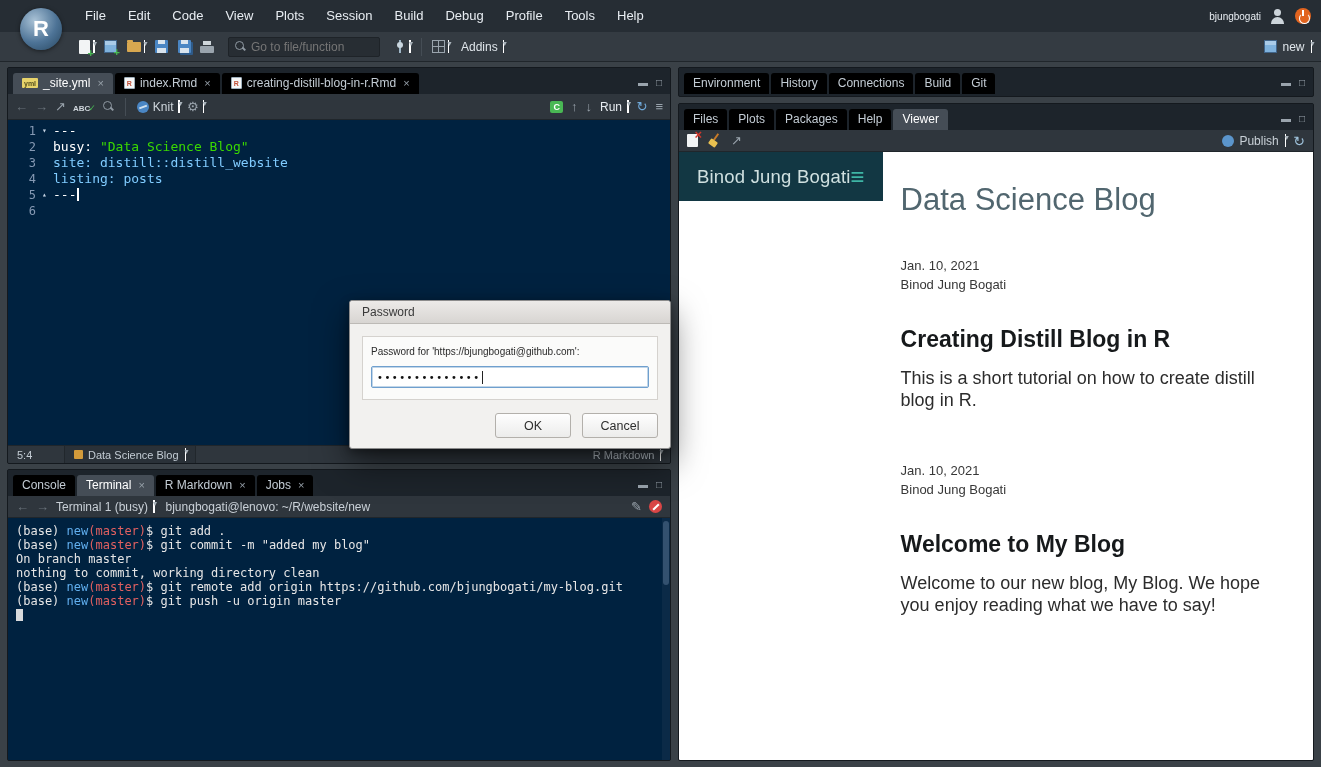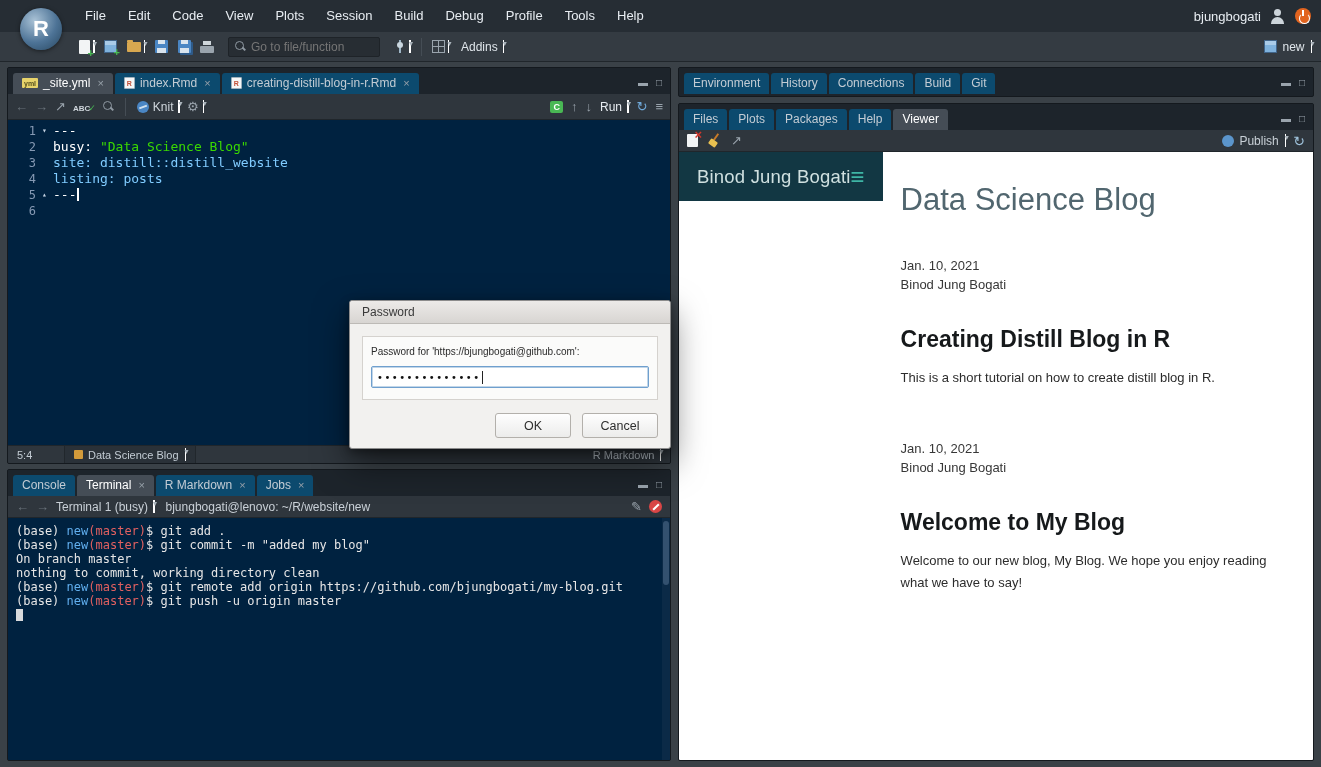--- a/index.html
+++ b/index.html
@@ -7,21 +7,21 @@
   body{font-family:"Liberation Sans","DejaVu Sans",sans-serif;background:#3a4147;color:#d6dce1;overflow:hidden;position:relative;}
 
   
   .menubar{height:32px;background:#262d34;display:flex;align-items:center;padding-left:74px;position:relative;}
   .logo{position:absolute;left:20px;top:8px;width:42px;height:42px;border-radius:50%;
     background:radial-gradient(circle at 35% 30%,#a9c2d6,#4d7396 55%,#27465f);
     display:flex;align-items:center;justify-content:center;color:#fff;font-size:22px;font-weight:bold;z-index:10;
     box-shadow:0 1px 4px rgba(0,0,0,.5);}
   .menu-item{padding:0 11px;font-size:13px;color:#e8edf2;line-height:32px;cursor:default;}
   .menubar-right{margin-left:auto;display:flex;align-items:center;gap:9px;padding-right:10px;}
-  .username{font-size:13px;color:#e8edf2;}
+  .username{font-size:10px;color:#e8edf2;}
   .person-icon{width:16px;height:15px;position:relative;display:inline-block;}
   .person-icon::before{content:"";position:absolute;left:4px;top:0;width:7px;height:7px;border-radius:50%;background:#cdd5db;}
   .person-icon::after{content:"";position:absolute;left:1px;top:8px;width:13px;height:7px;border-radius:7px 7px 0 0;background:#cdd5db;}
   .power-btn{width:16px;height:16px;border-radius:50%;background:#e2641f;position:relative;display:inline-block;}
   .power-btn::before{content:"";position:absolute;left:3.5px;top:4.5px;width:9px;height:9px;border:1.5px solid #fff;border-radius:50%;border-top-color:transparent;}
   .power-btn::after{content:"";position:absolute;left:7.2px;top:2px;width:1.6px;height:6px;background:#fff;}
 
   
   .toolbar{height:30px;background:#343b42;display:flex;align-items:center;gap:3px;padding-left:76px;border-bottom:1px solid #20262b;}
   .tbtn{height:22px;min-width:20px;display:flex;align-items:center;justify-content:center;gap:2px;padding:0 3px;border-radius:2px;}
@@ -64,21 +64,21 @@
   .left-col{width:664px;flex:none;display:flex;flex-direction:column;gap:5px;}
   .right-col{flex:1;min-width:0;display:flex;flex-direction:column;gap:6px;}
   .pane{background:#1d242b;border:1px solid #14191e;border-radius:2px;display:flex;flex-direction:column;overflow:hidden;}
   .source-pane{height:397px;flex:none;}
   .console-pane{flex:1;}
   .envbar{height:30px;flex:none;}
   .files-pane{flex:1;}
 
   .tabstrip{display:flex;align-items:flex-end;background:#1d242b;padding:3px 5px 0;height:26px;flex:none;}
   .tabs-wrap{display:flex;align-items:flex-end;gap:2px;}
-  .tab{display:flex;align-items:center;gap:5px;background:#0c4a6e;color:#c3ccd4;font-size:12px;padding:3px 9px 4px;border-radius:3px 3px 0 0;white-space:nowrap;}
+  .tab{display:flex;align-items:center;gap:5px;background:#000000;color:#c3ccd4;font-size:12px;padding:3px 9px 4px;border-radius:3px 3px 0 0;white-space:nowrap;}
   .tab.active{background:#454d56;color:#fff;}
   .tab-close{color:#97a1aa;font-size:11px;margin-left:2px;}
   .ftype{font-size:7px;font-weight:bold;padding:1.5px 2px;border-radius:1px;line-height:1;}
   .ftype.yml{background:#e7d36a;color:#55501e;}
   .ftype.rmd{background:#f5f7f8;color:#c05038;border:1px solid #9fb0bc;}
   .win-btns{margin-left:auto;display:flex;gap:8px;align-items:center;padding:0 3px 6px;color:#9aa4ad;font-size:10px;line-height:1;}
 
   
   .ed-toolbar{height:26px;background:#2f363d;border-bottom:1px solid #20262b;display:flex;align-items:center;gap:7px;padding:0 7px;font-size:12px;color:#cfd6dc;flex:none;}
   .glyph{color:#9aa4ad;font-size:13px;line-height:1;}
@@ -131,21 +131,21 @@
 
   .viewer-body{flex:1;background:#fff;overflow:hidden;color:#222;display:flex;flex-direction:row;}
   .site-header{height:49px;flex:none;background:var(--viewer-header-bg,#123743);display:flex;align-items:center;padding:0 18px;}
   .site-title{color:#cfe0e0;font-size:18.5px;letter-spacing:.2px;}
   .hamburger{margin-left:auto;color:var(--viewer-accent,#3eb5a5);font-size:24px;line-height:1;}
   .site-content{padding:30px 26px 0 18px;overflow:hidden;}
   .page-title{font-size:31px;color:#51666f;font-weight:400;margin-bottom:38px;}
   .post{margin-bottom:50px;}
   .post-meta{font-size:13px;color:#373737;line-height:19px;margin-bottom:32px;}
   .post-title{font-size:23px;color:#16191b;margin:0 0 14px;font-weight:bold;}
-  .post-excerpt{font-size:13px;color:#2c2c2c;line-height:22px;}
+  .post-excerpt{font-size:18px;color:#2c2c2c;line-height:22px;}
 
   
   .dialog{position:absolute;left:349px;top:300px;width:322px;background:#f2f1ef;border:1px solid #8c8c8c;border-radius:3px;
     box-shadow:0 14px 34px rgba(0,0,0,.55),0 3px 10px rgba(0,0,0,.35);z-index:50;color:#2b2b2b;}
   .dialog-titlebar{height:23px;background:linear-gradient(#eceae8,#d8d5d2);border-bottom:1px solid #bdbab6;border-radius:3px 3px 0 0;
     display:flex;align-items:center;padding:0 12px;font-size:12px;color:#3a3a3a;}
   .dialog-body{padding:12px 12px 10px;}
   .dialog-inner{background:#fbfbfa;border:1px solid #d5d2ce;padding:9px 8px 11px;}
   .dialog-prompt{font-size:10px;color:#2b2b2b;margin-bottom:9px;}
   .pw-input{height:22px;background:#fff;border:1px solid #6f9fce;box-shadow:inset 0 0 0 1px #c2d6e8;border-radius:2px;display:flex;align-items:center;padding:0 5px;}

